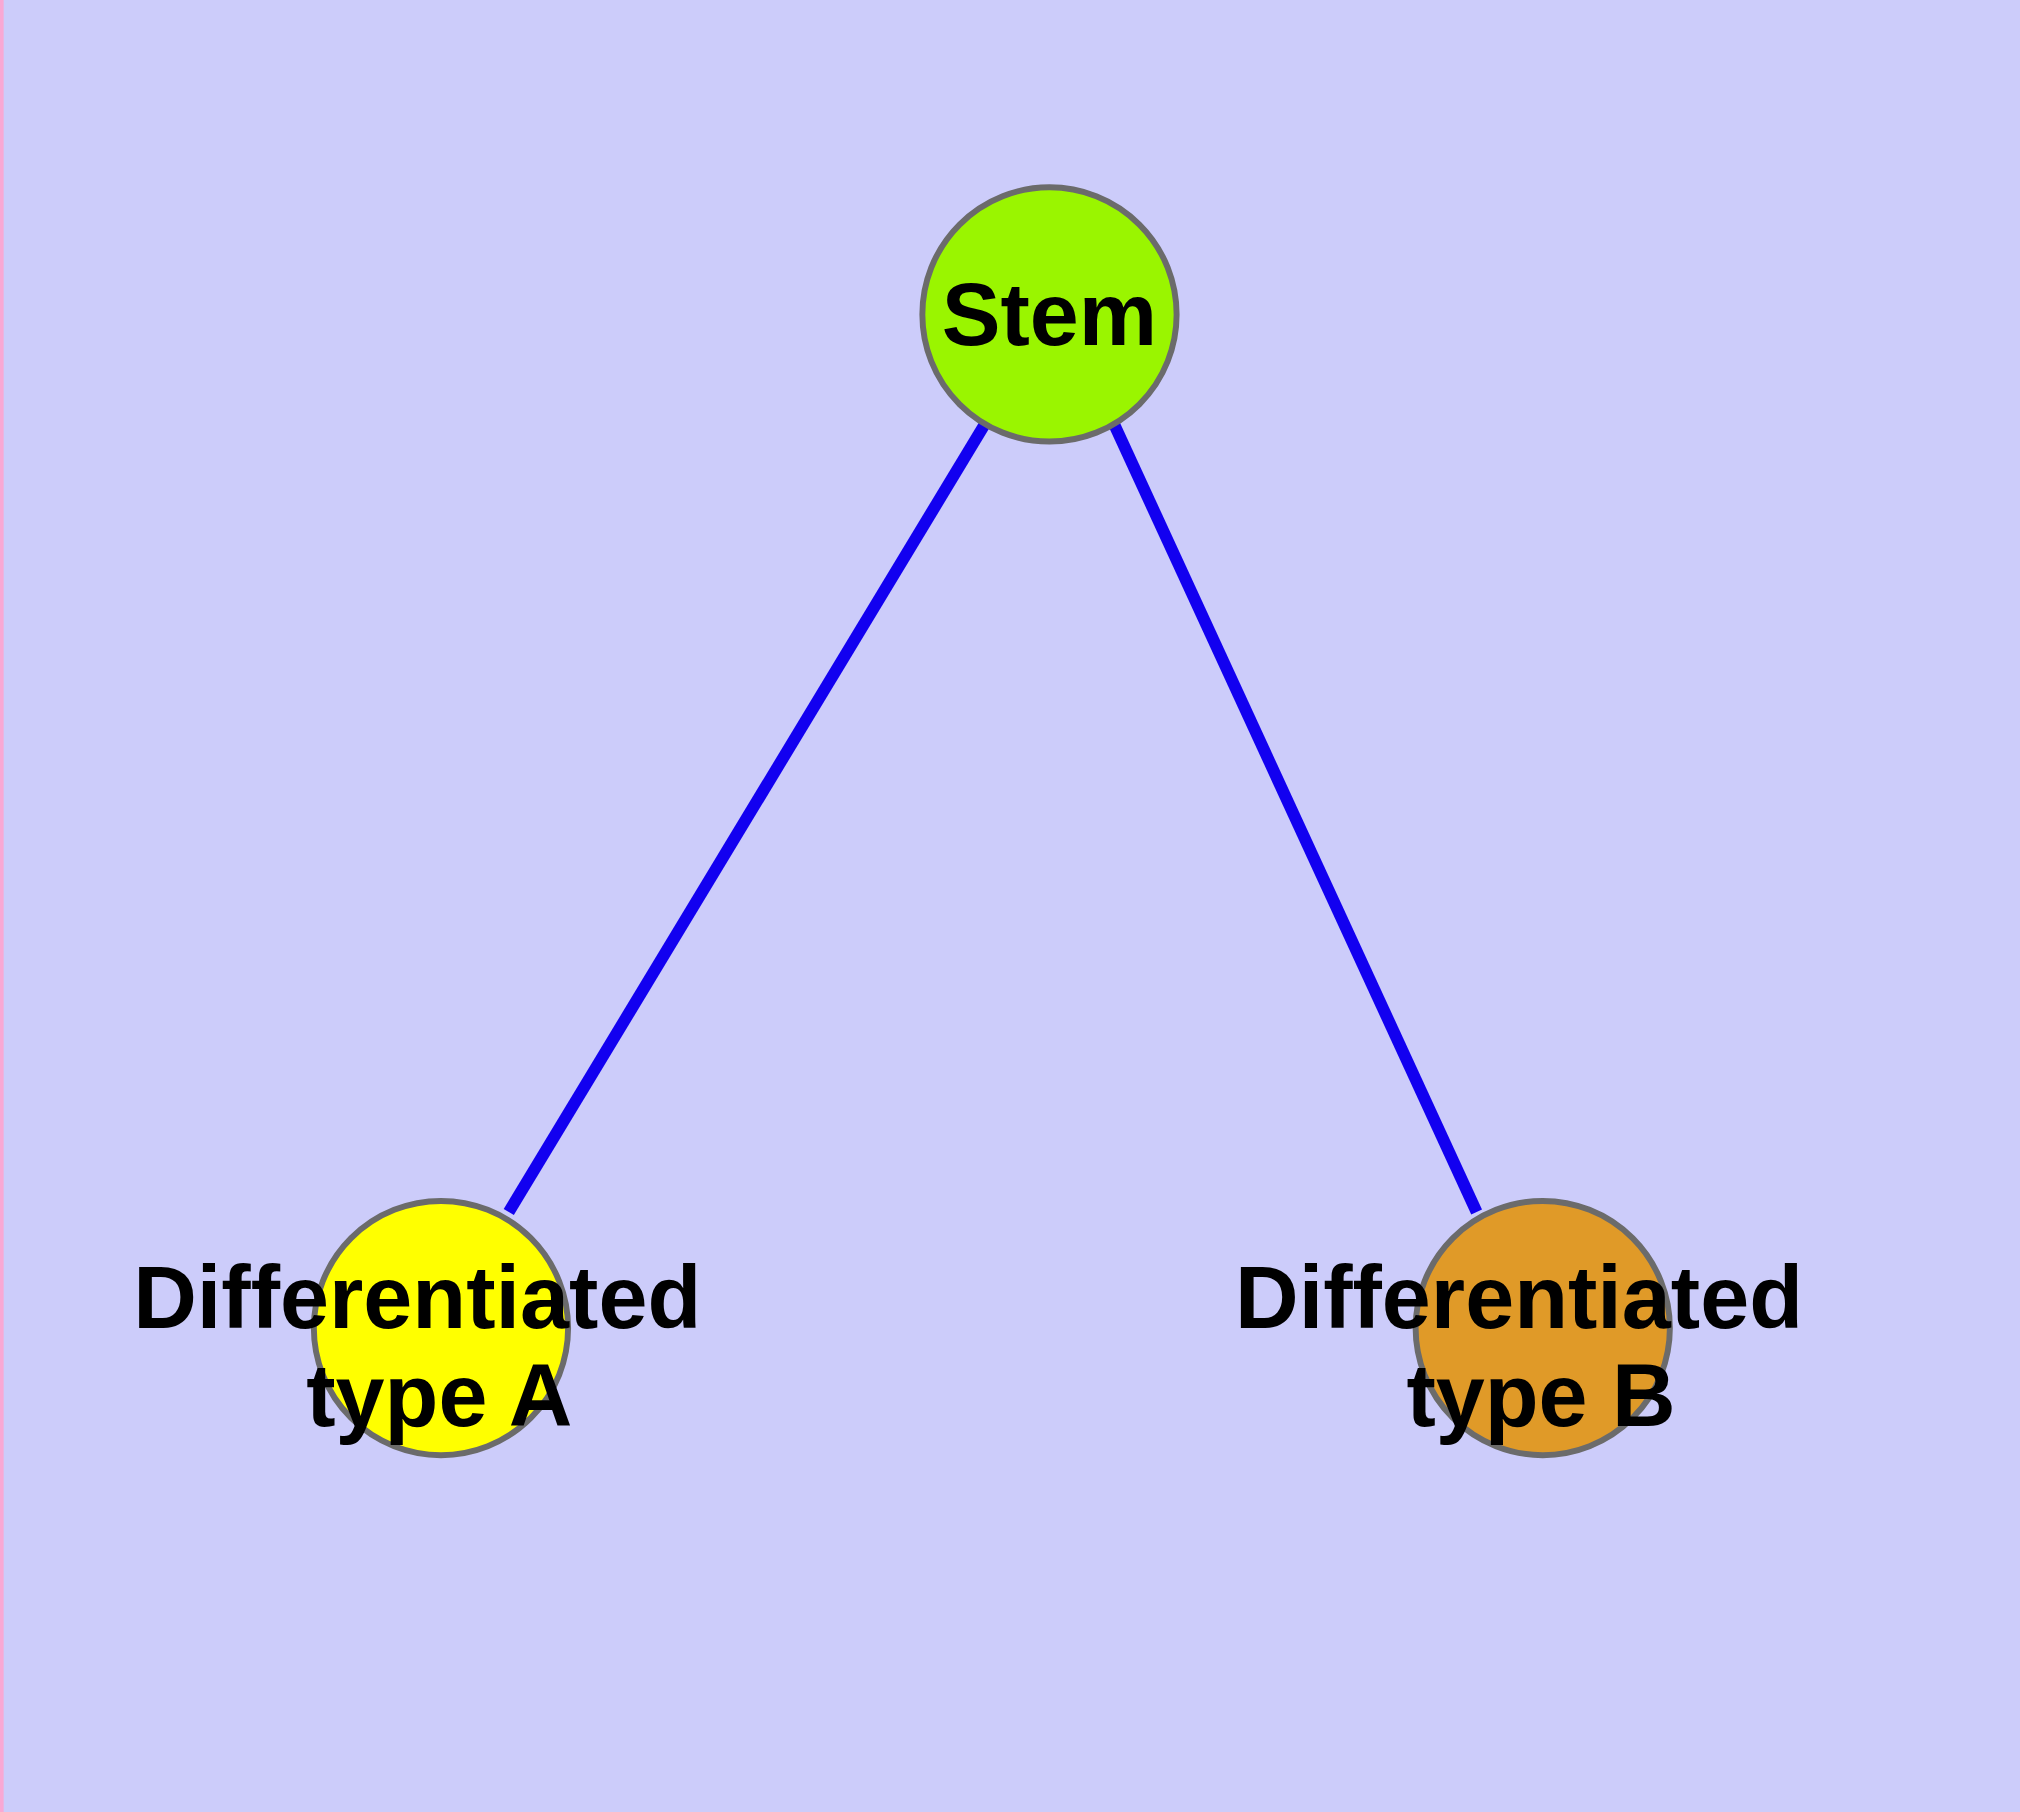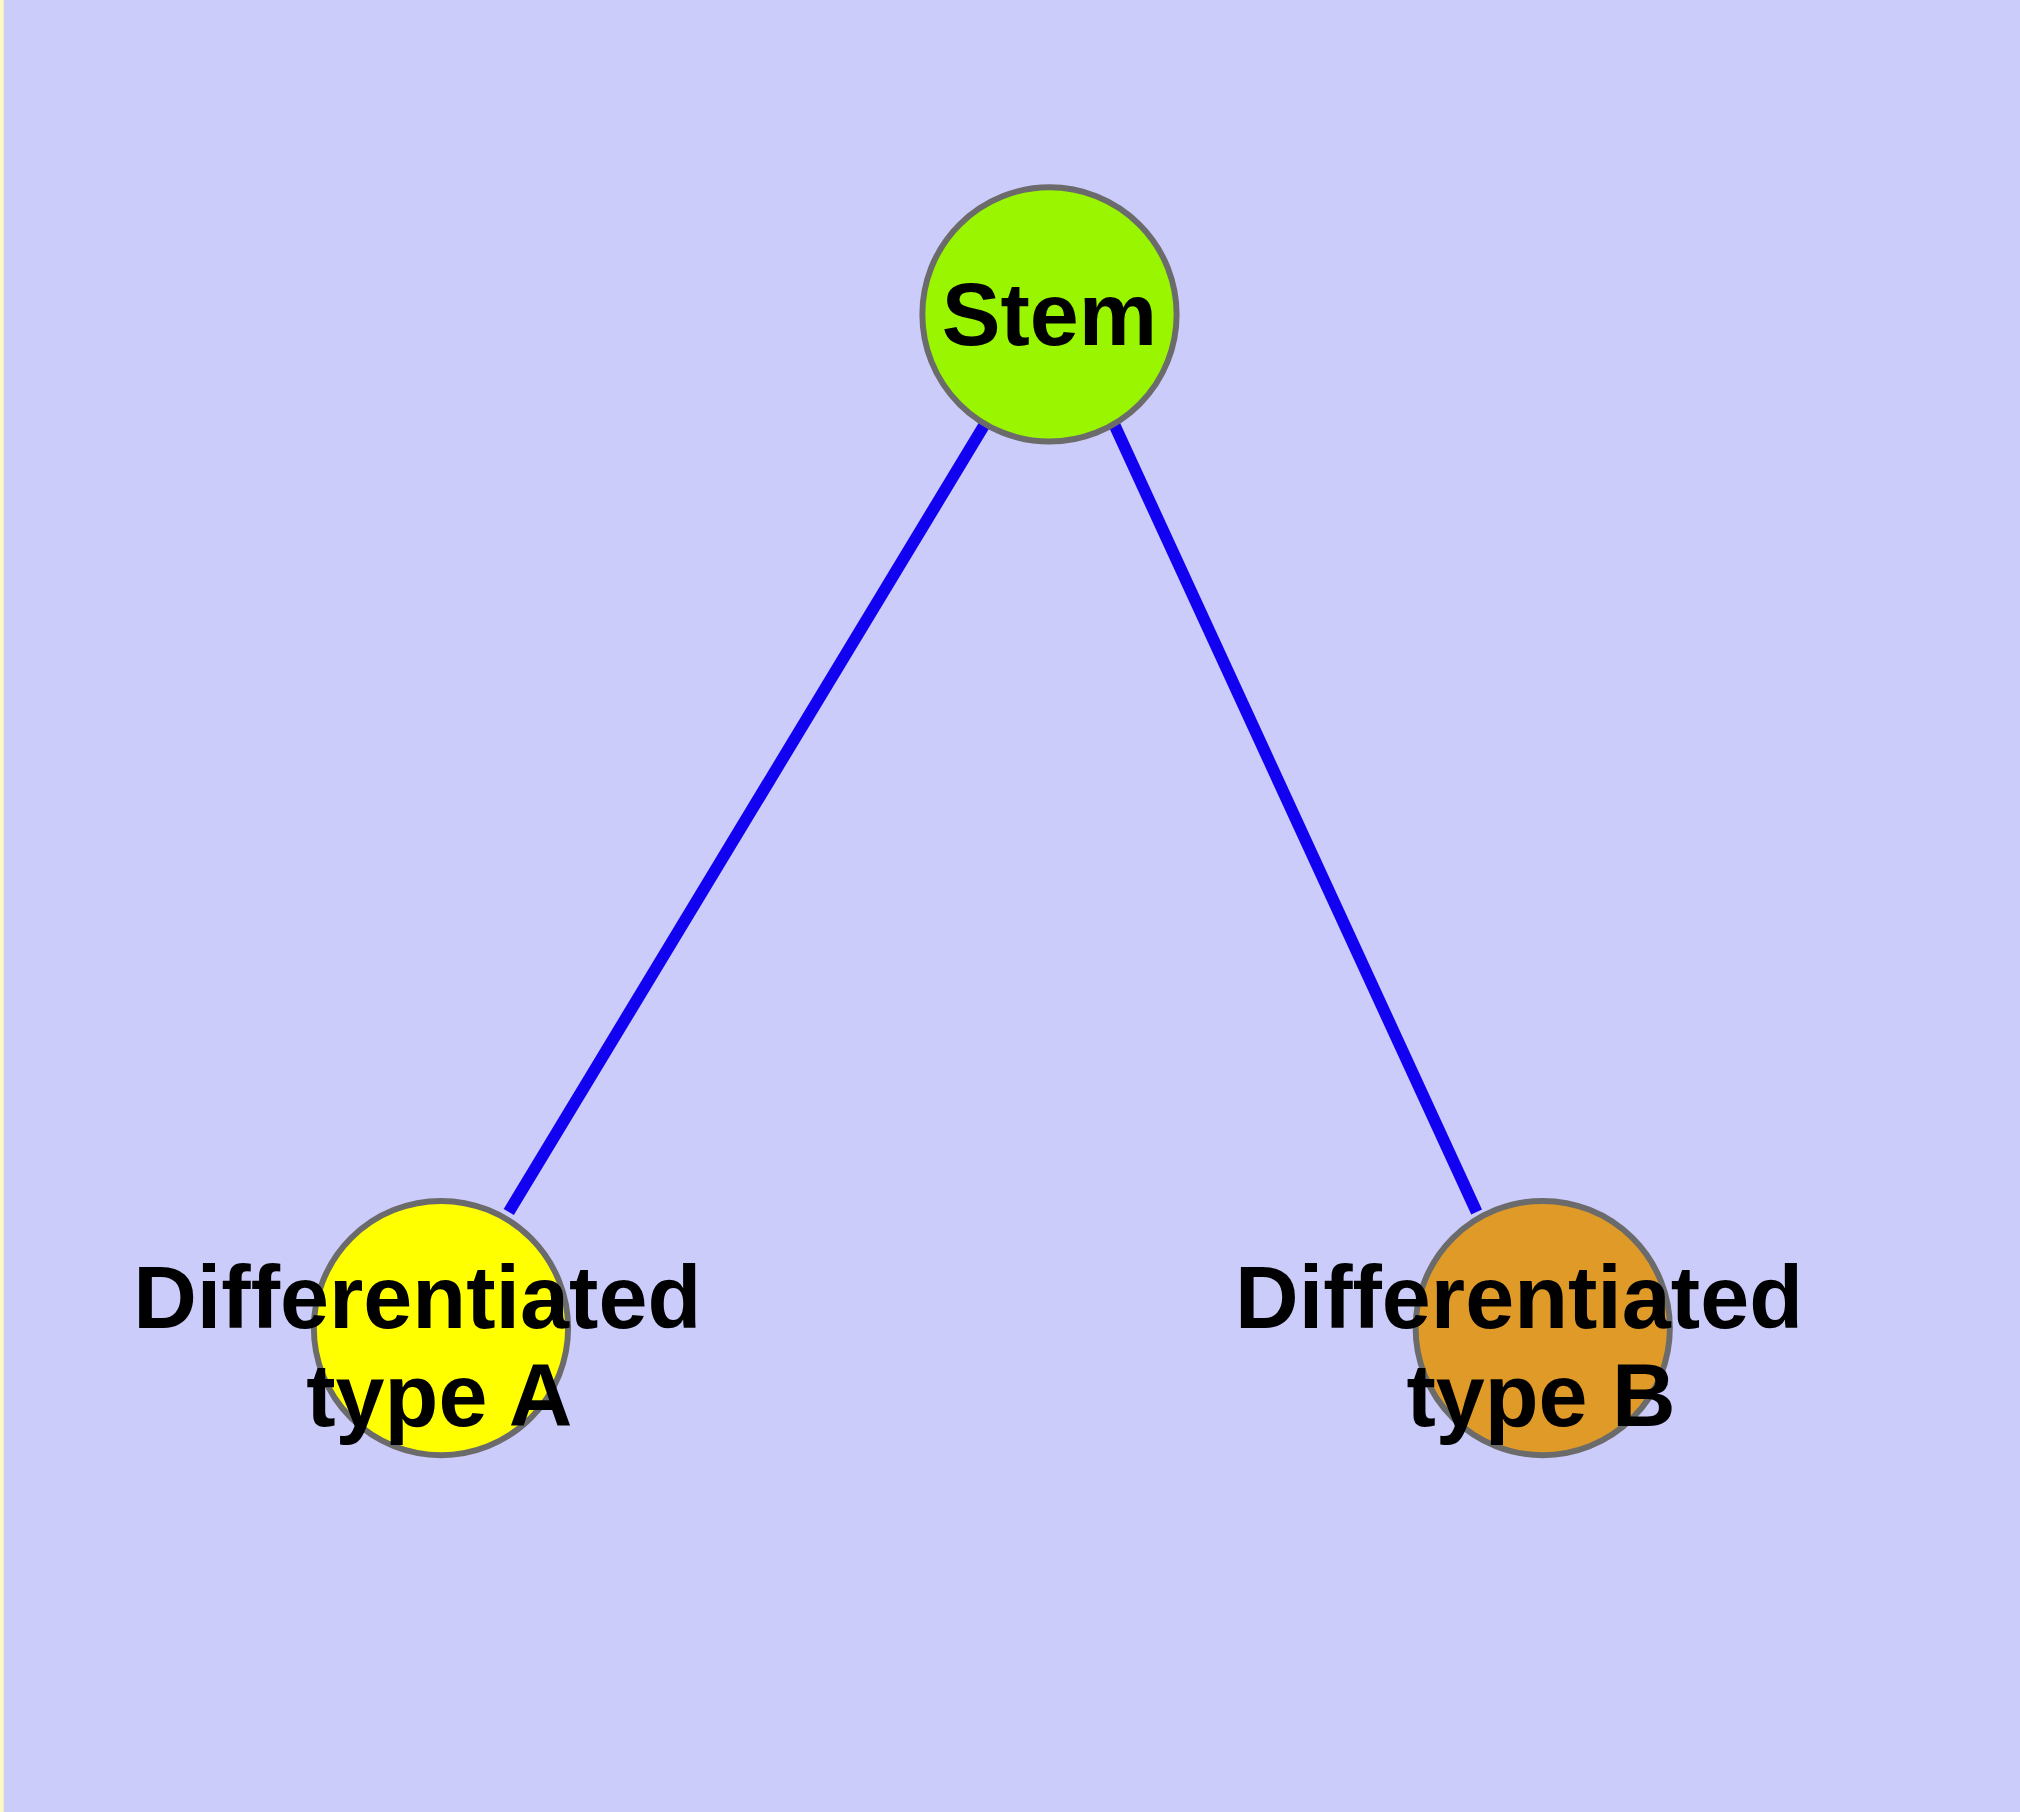--- a/index.html
+++ b/index.html
@@ -9,21 +9,21 @@
     background: #ffffff;
   }
   body {
     font-family: "Liberation Sans", sans-serif;
   }
   #canvas {
     position: relative;
     width: 2021px;
     height: 1812px;
     overflow: hidden;
-    background: #fef9c3;
+    background: #f9a8d4;
   }
   #graph-svg {
     position: absolute;
     top: 0;
     left: 0;
     width: 2021px;
     height: 1812px;
     display: block;
   }
   .node-label {

